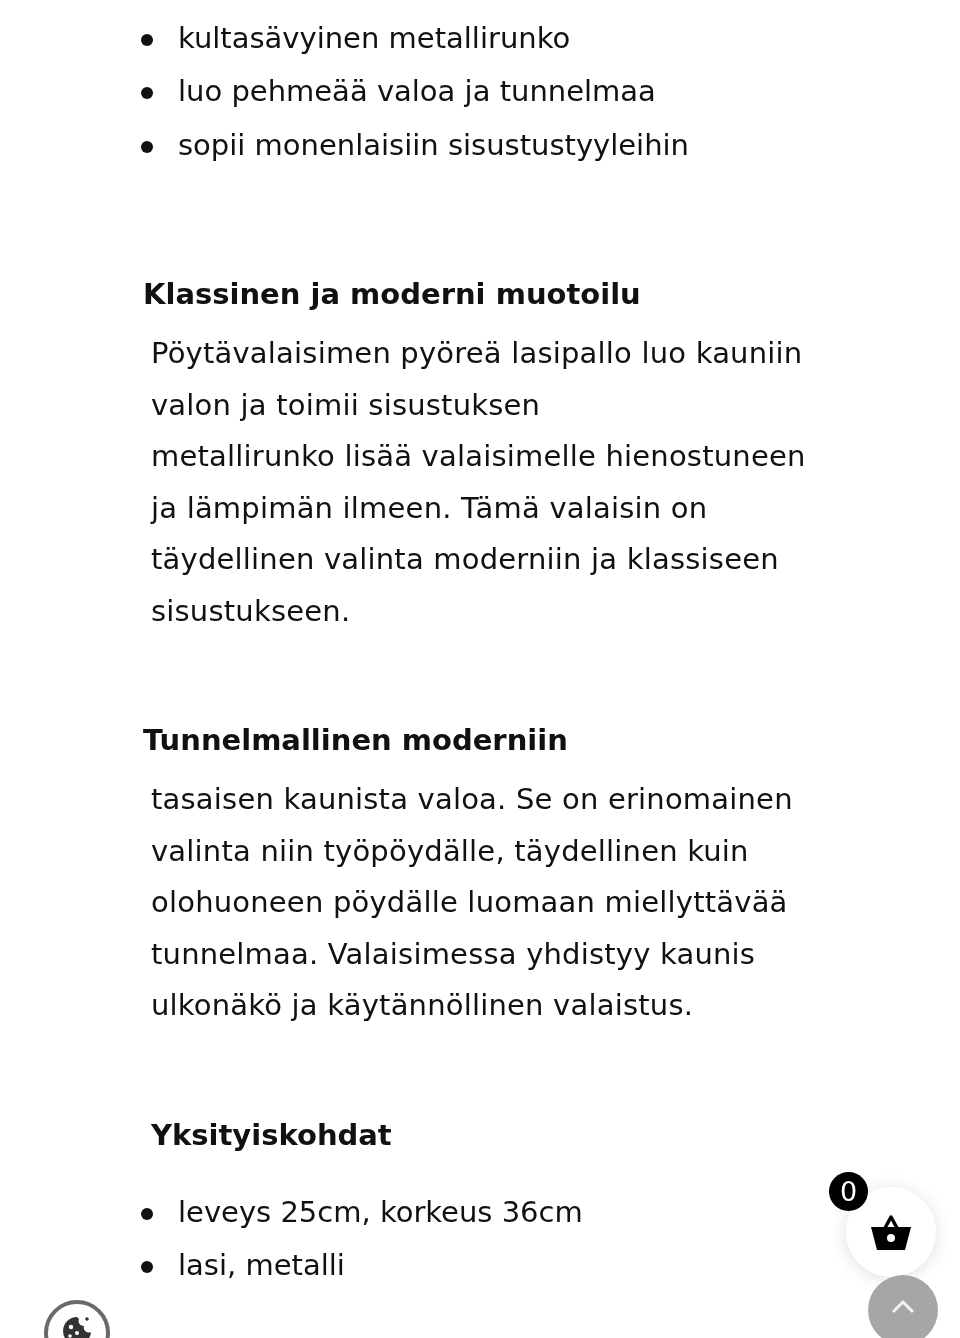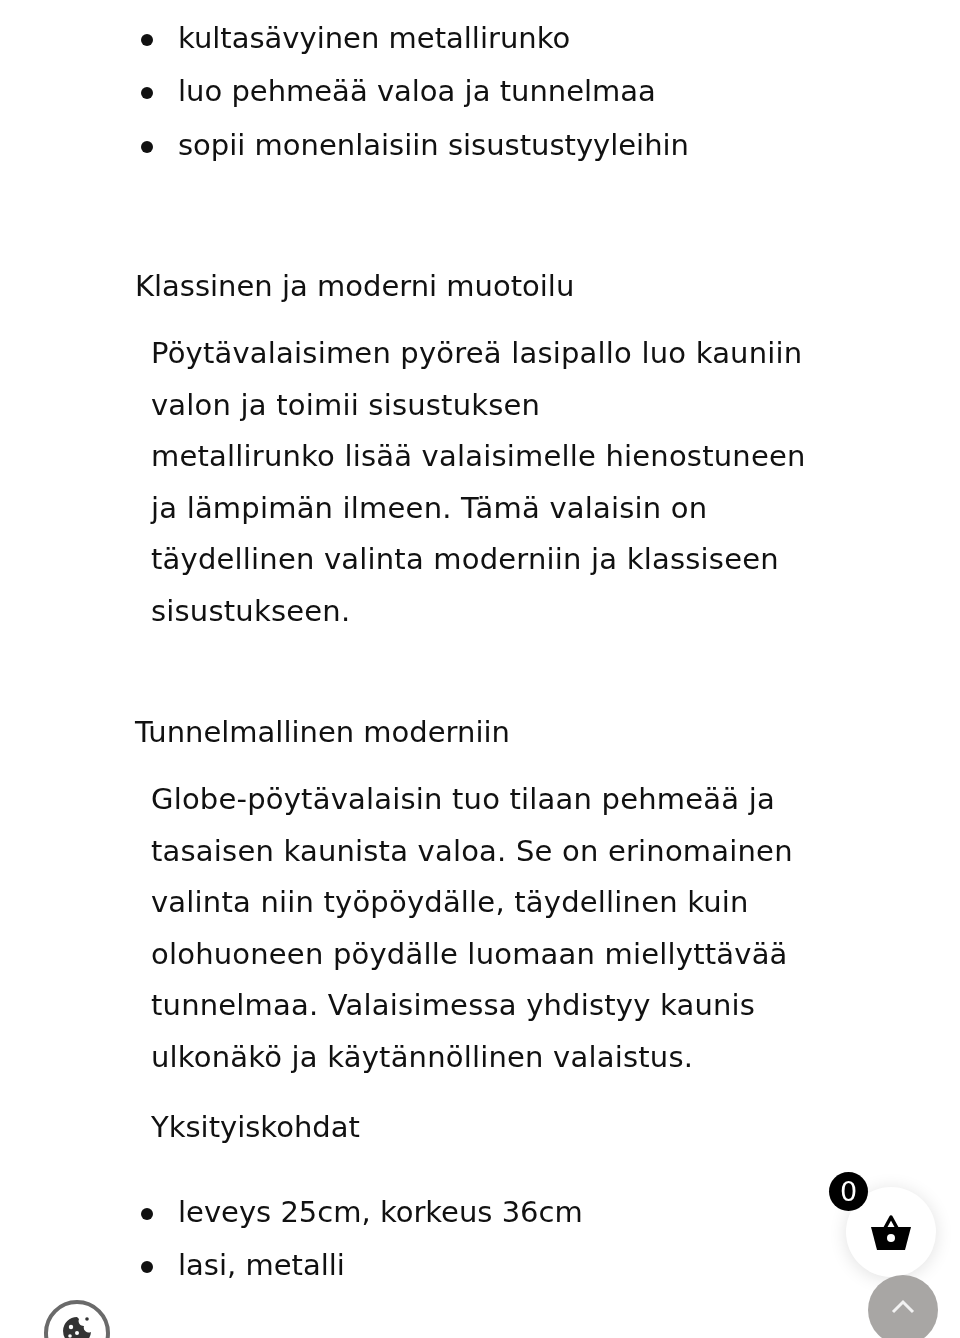--- a/index.html
+++ b/index.html
@@ -10,27 +10,27 @@
   .content { position: absolute; left: 135px; top: 0; width: 700px; }
   ul.bullets { list-style: none; margin: 0; padding: 0; }
   ul.bullets li {
     position: relative; padding-left: 43px; font-size: 29px; line-height: 53.3px; height: 53.3px;
     white-space: nowrap;
   }
   ul.bullets li::before {
     content: ""; position: absolute; left: 6px; top: 22px; width: 12px; height: 12px; border-radius: 50%; background: #111;
   }
   .top-list { position: absolute; top: 12px; left: 0; }
-  h3 { margin: 0; font-size: 29px; font-weight: normal; line-height: 40px; white-space: nowrap; }
+  h3 { margin: 8px; font-size: 29px; font-weight: bold; line-height: 40px; white-space: nowrap; }
   p { margin: 16px; font-size: 29px; line-height: 51.6px; letter-spacing: 0.2px; }
   .sec1-h { position: absolute; top: 266px; left: 0; }
   .sec1-p { position: absolute; top: 312px; left: 0; width: 700px; }
   .sec2-h { position: absolute; top: 712px; left: 0; }
   .sec2-p { position: absolute; top: 758px; left: 0; width: 700px; }
-  .sec3-h { position: absolute; top: 1107px; left: 16px; }
+  .sec3-h { position: absolute; top: 1107px; left: 8px; }
   .bottom-list { position: absolute; top: 1186px; left: 0; }
   .line { display: block; white-space: nowrap; }
 
   .cart-btn {
     position: absolute; left: 846px; top: 1187px; width: 90px; height: 90px; border-radius: 50%;
     background: #fff; box-shadow: 0 2px 18px rgba(0,0,0,0.12); display: flex; align-items: center; justify-content: center;
   }
   .cart-badge {
     position: absolute; left: 829px; top: 1172px; width: 39px; height: 39px; border-radius: 50%;
     background: #000; color: #fff; font-size: 27px; display: flex; align-items: center; justify-content: center; z-index: 3;
@@ -59,21 +59,20 @@
     <span class="line">Pöytävalaisimen pyöreä lasipallo luo kauniin</span>
     <span class="line">valon ja toimii sisustuksen</span>
     <span class="line">metallirunko lisää valaisimelle hienostuneen</span>
     <span class="line">ja lämpimän ilmeen. Tämä valaisin on</span>
     <span class="line">täydellinen valinta moderniin ja klassiseen</span>
     <span class="line">sisustukseen.</span>
   </p>
 
   <h3 class="sec2-h">Tunnelmallinen moderniin</h3>
   <p class="sec2-p">
-    <span class="line">Globe-pöytävalaisin tuo tilaan pehmeää ja</span>
     <span class="line">tasaisen kaunista valoa. Se on erinomainen</span>
     <span class="line">valinta niin työpöydälle, täydellinen kuin</span>
     <span class="line">olohuoneen pöydälle luomaan miellyttävää</span>
     <span class="line">tunnelmaa. Valaisimessa yhdistyy kaunis</span>
     <span class="line">ulkonäkö ja käytännöllinen valaistus.</span>
   </p>
 
   <h3 class="sec3-h">Yksityiskohdat</h3>
   <ul class="bullets bottom-list">
     <li>leveys 25cm, korkeus 36cm</li>

